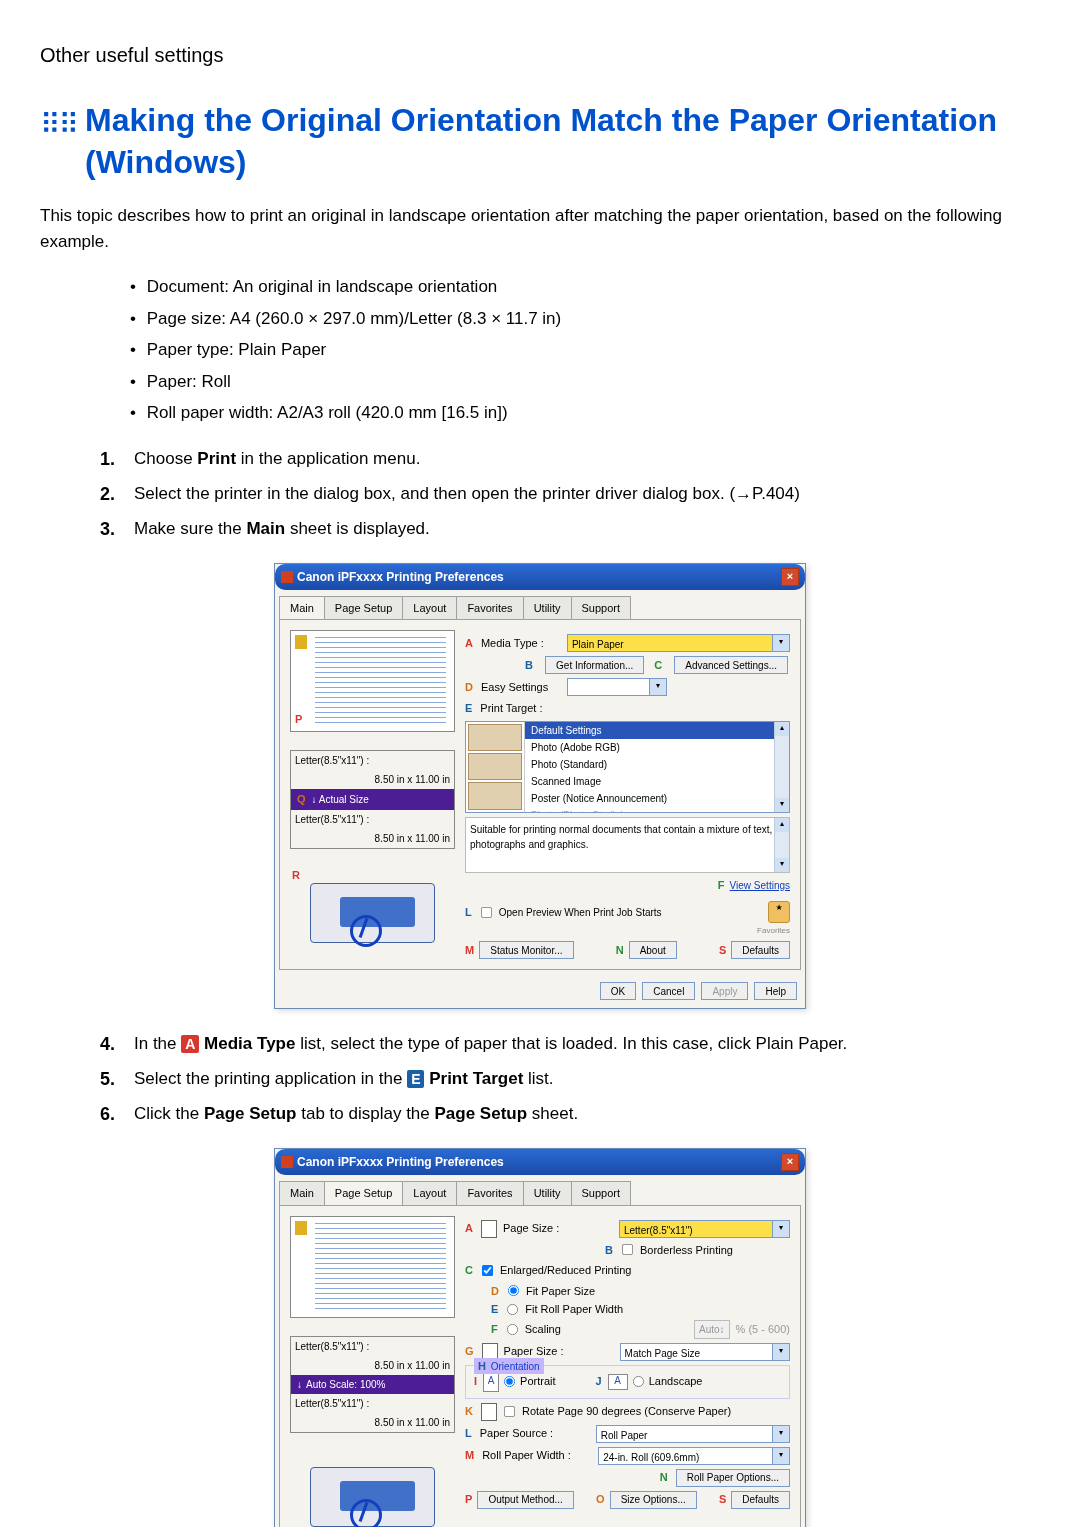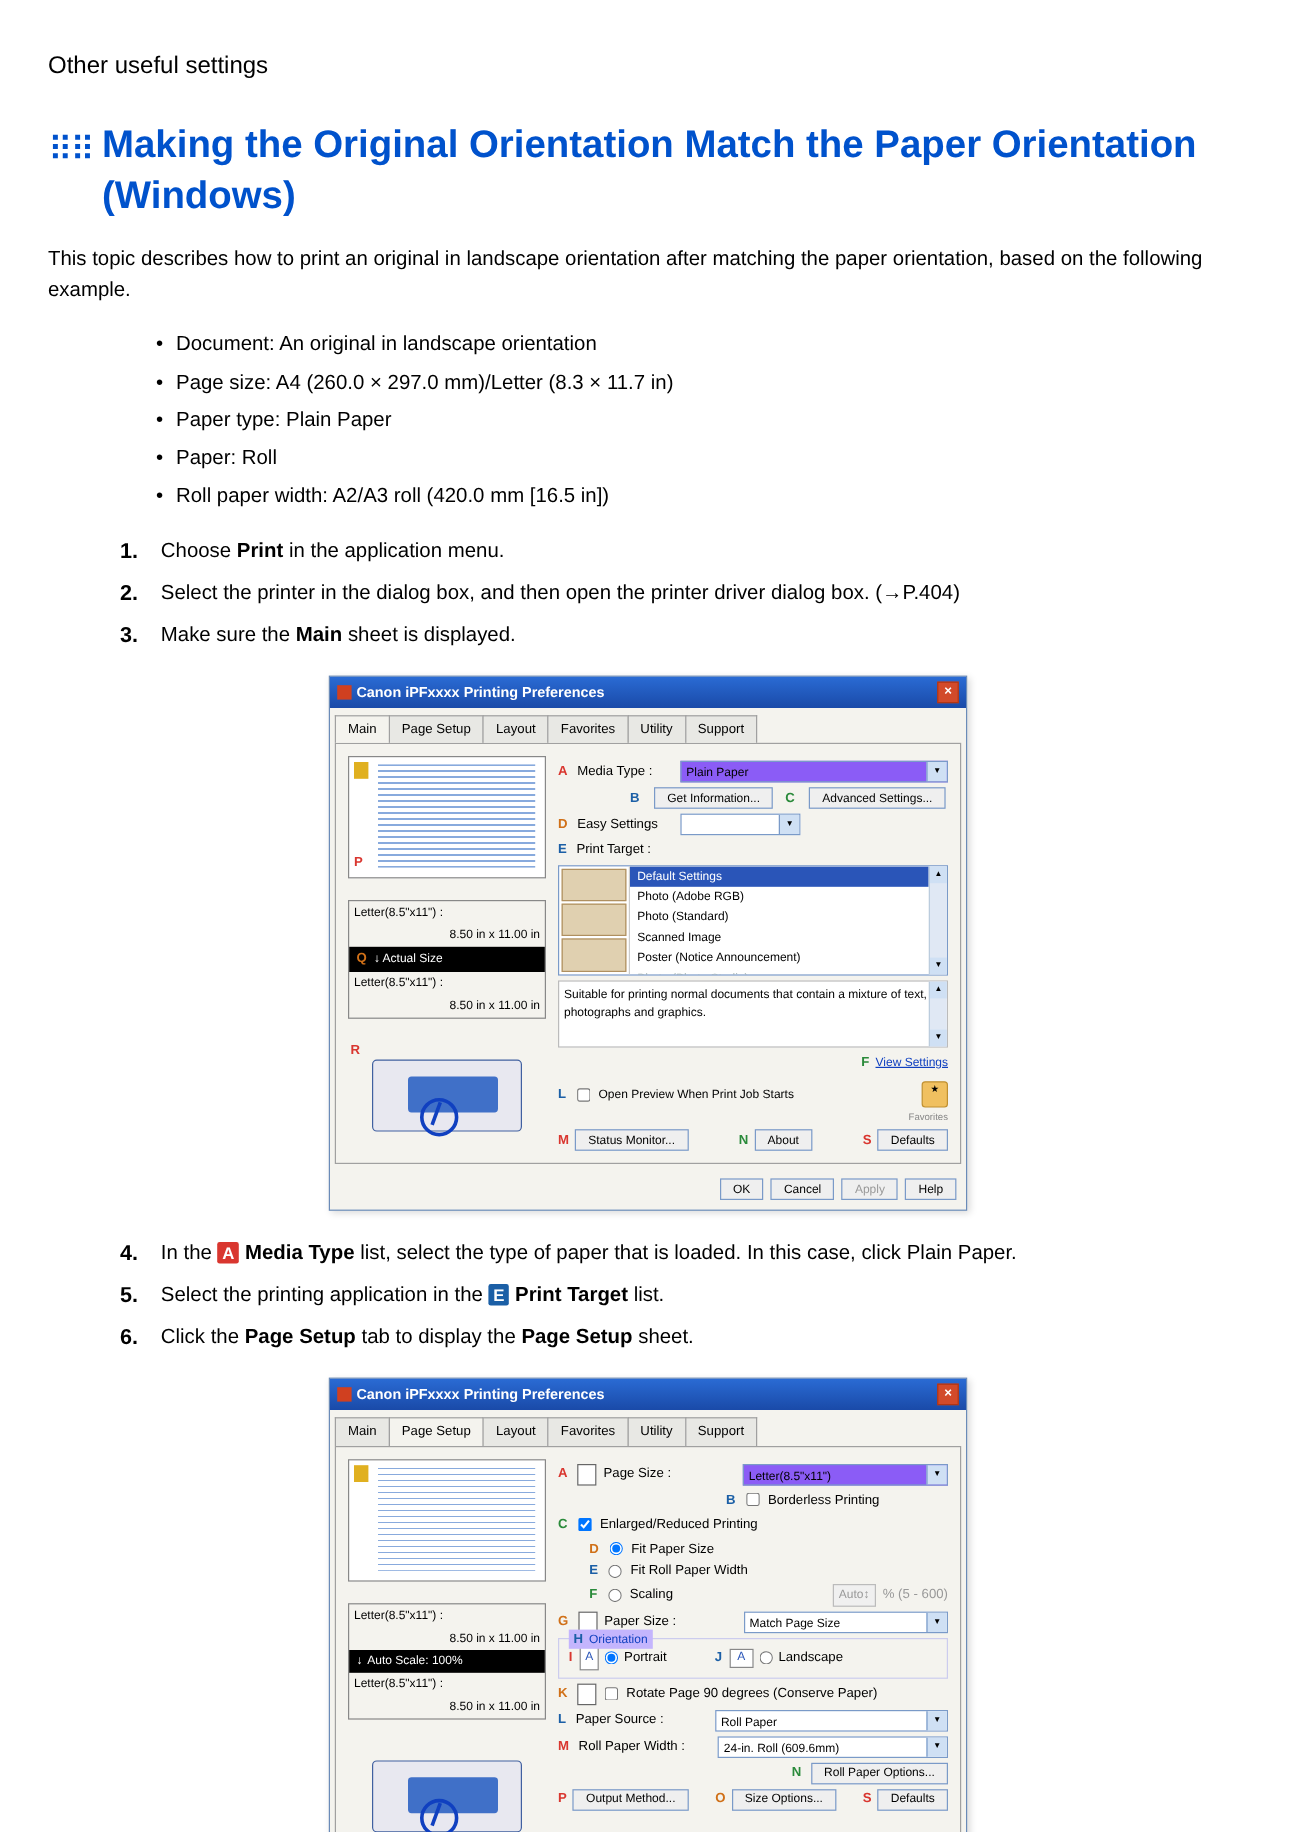--- a/index.html
+++ b/index.html
@@ -97,20 +97,21 @@
   }
   .titlebar {
     background: linear-gradient(#2a6bd4, #1a4aa8);
     color: #fff;
     padding: 4px 6px;
     display: flex;
     align-items: center;
     justify-content: space-between;
     font-weight: bold;
     font-size: 12px;
+    border-radius: 10px;
   }
   .titlebar .closex {
     background: #d24a2a;
     color: #fff;
     border: 1px solid #b03514;
     width: 16px; height: 16px;
     font-size: 11px;
     text-align: center;
     line-height: 14px;
     cursor: pointer;
@@ -164,21 +165,21 @@
     border: 1px solid #888;
     font-size: 10px;
     position: relative;
   }
   .sizebox .row {
     padding: 2px 4px;
     display: flex;
     justify-content: space-between;
   }
   .sizebox .mid {
-    background: #000000;
+    background: #4c1d95;
     color: #fff;
     padding: 2px 6px;
   }
   .printer-img {
     margin-top: 14px;
     height: 90px;
     border: none;
     position: relative;
   }
   .printer-body {
@@ -217,21 +218,21 @@
   .field-row .fl { min-width: 80px; }
   .combo, .btn {
     border: 1px solid #7a9ac8;
     background: #fff;
     font-size: 10px;
     padding: 2px 4px;
     height: 18px;
     box-sizing: border-box;
   }
   .combo { flex: 1; position: relative; }
-  .combo.sel { background: #8b5cf6; color: #000; }
+  .combo.sel { background: #fde047; color: #000; }
   .combo .dd {
     position: absolute; right: 0; top: 0; bottom: 0;
     width: 16px;
     background: #cfe0f4;
     border-left: 1px solid #7a9ac8;
     text-align: center;
     font-size: 8px;
     line-height: 14px;
   }
   .btn {

